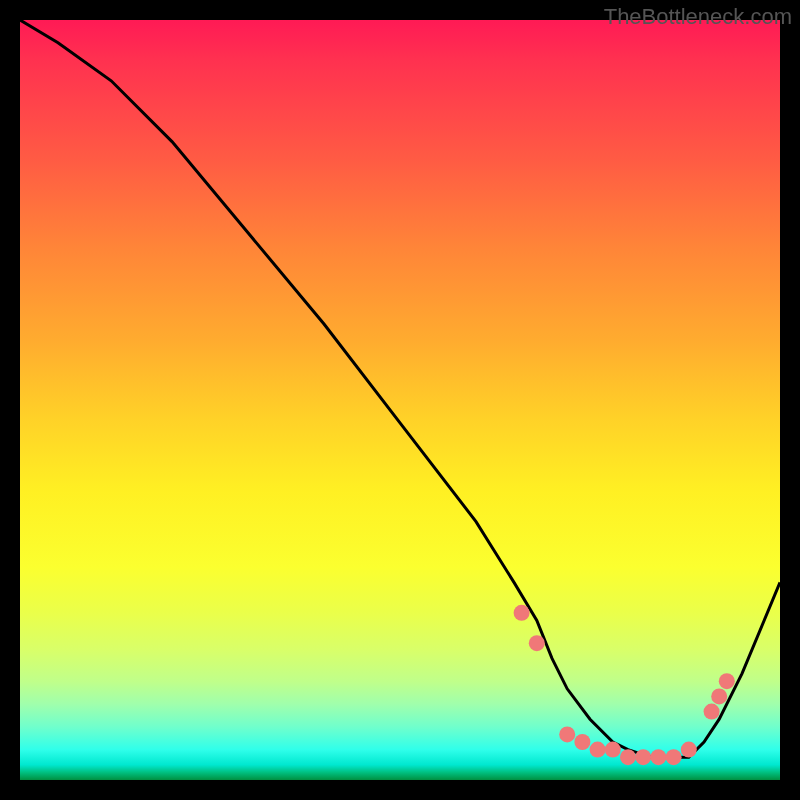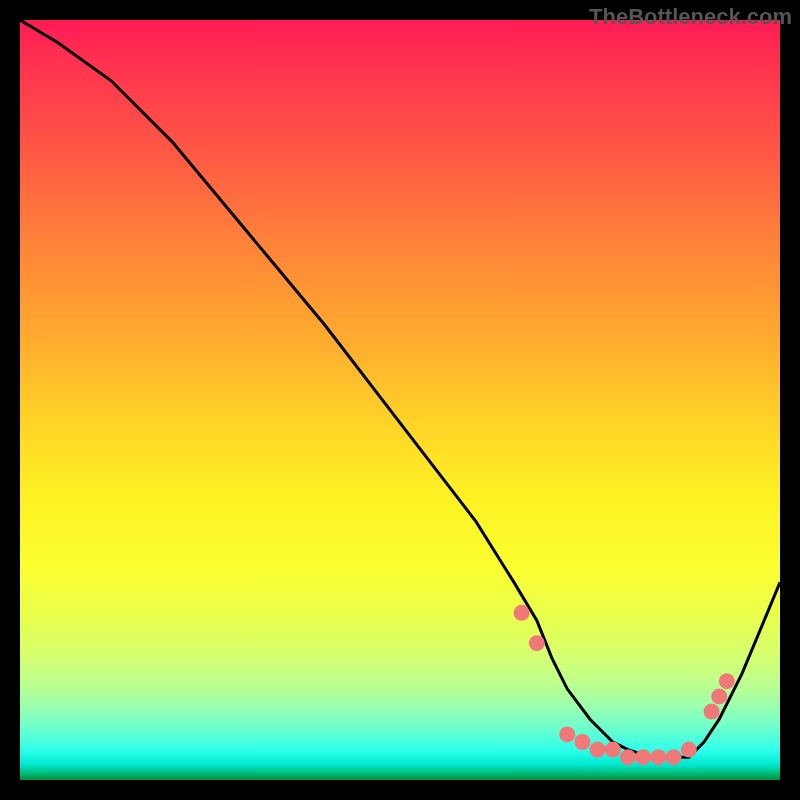--- a/index.html
+++ b/index.html
@@ -9,21 +9,21 @@
     background: #000;
     position: relative;
     font-family: Arial, sans-serif;
   }
   .watermark {
     position: absolute;
     top: 4px;
     right: 8px;
     color: #555;
     font-size: 22px;
-    font-weight: 700;
+    font-weight: 400;
     z-index: 10;
   }
   .plot-area {
     position: absolute;
     left: 20px;
     top: 20px;
     width: 760px;
     height: 760px;
     background: linear-gradient(to bottom,
       #ff1a55 0%,

